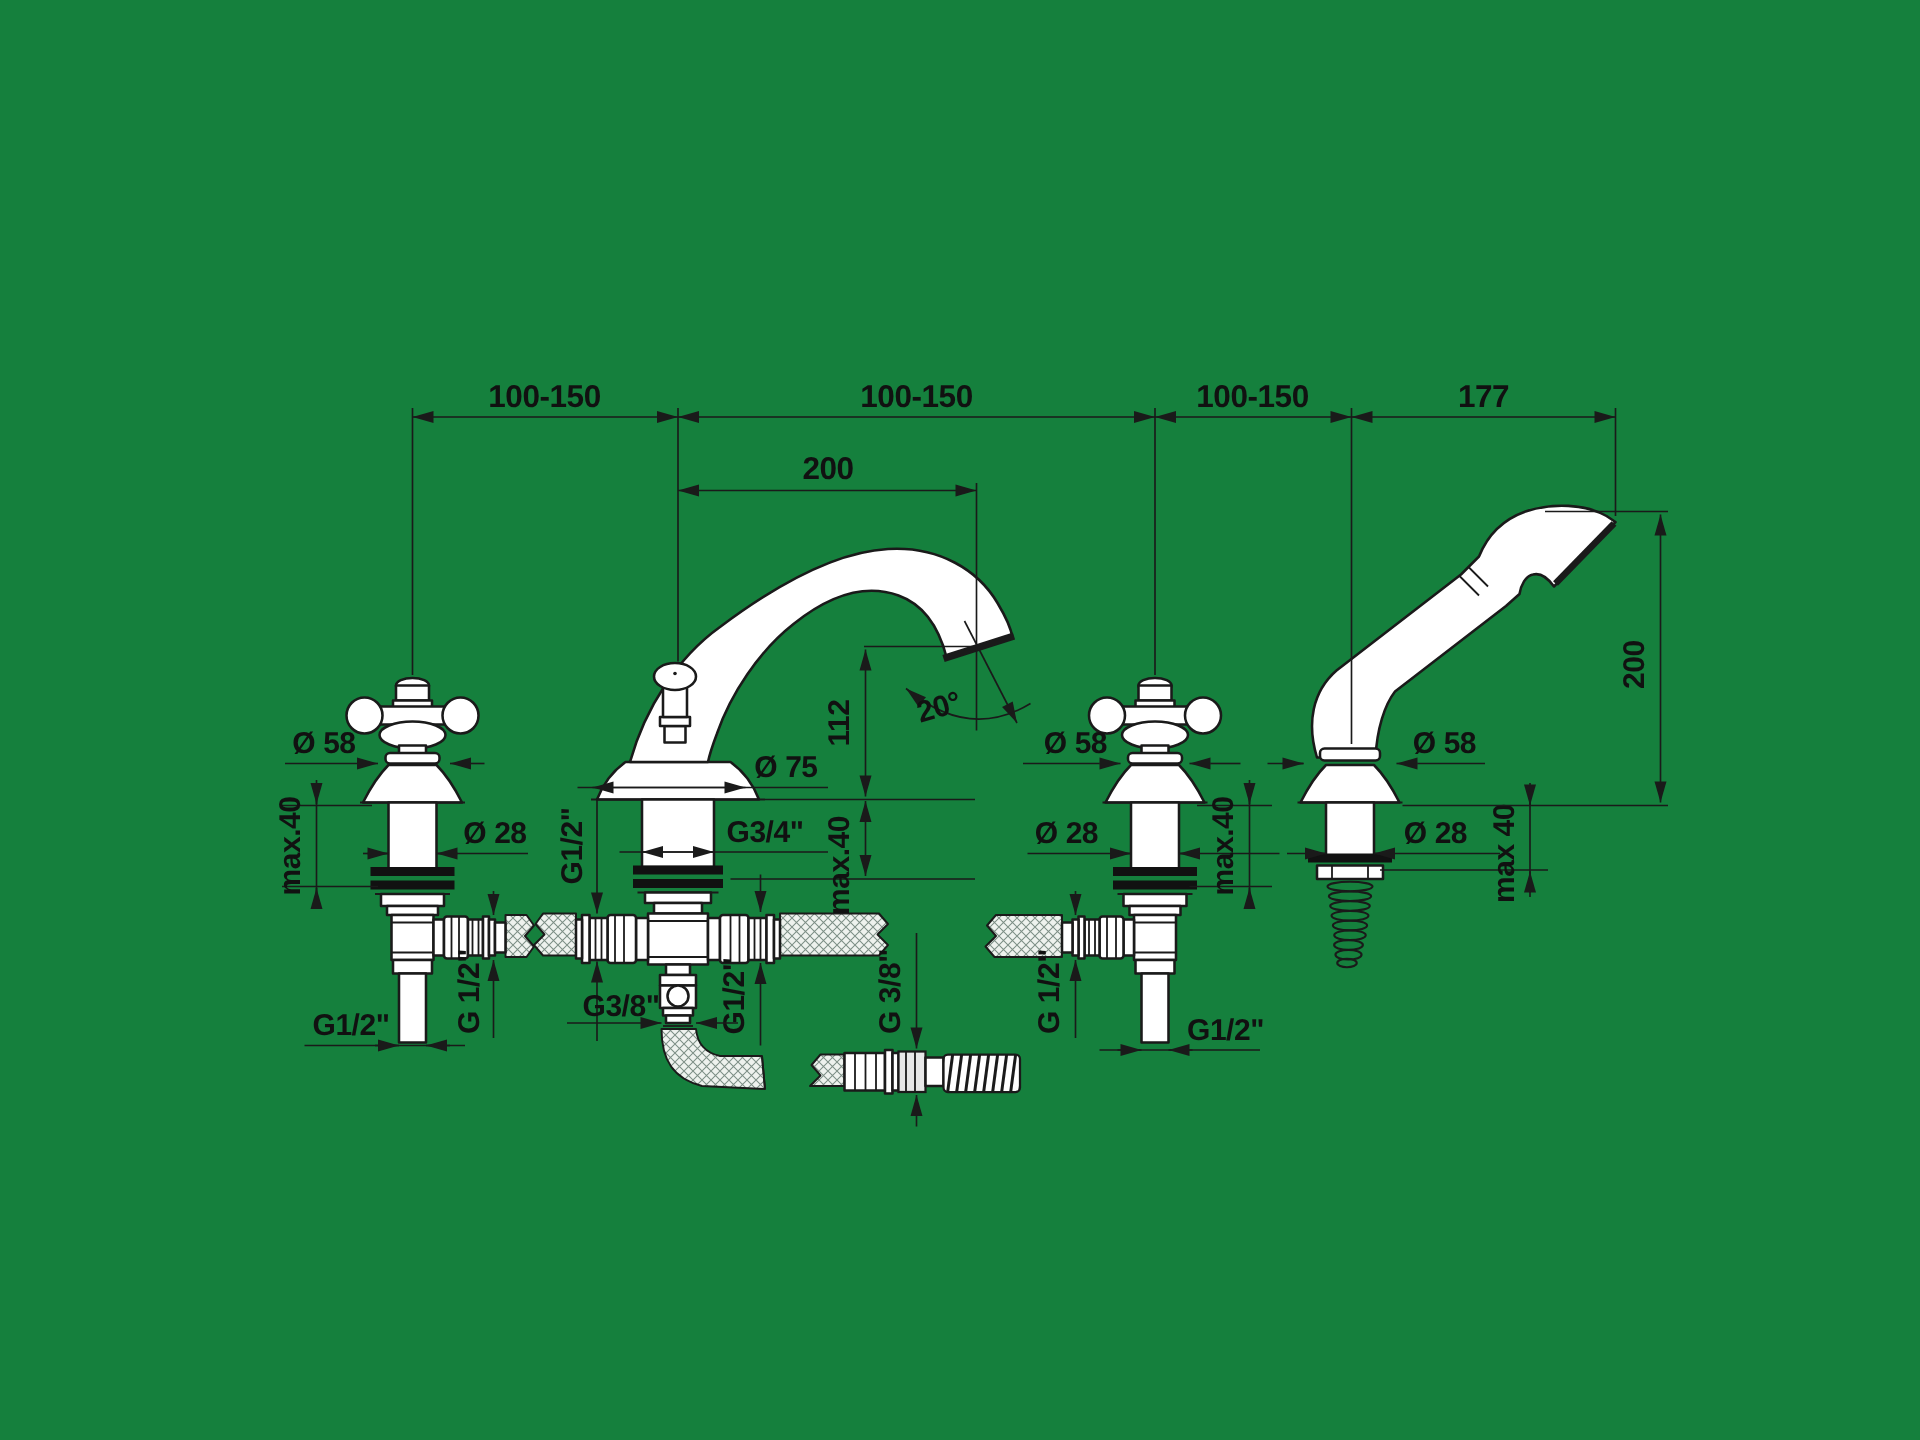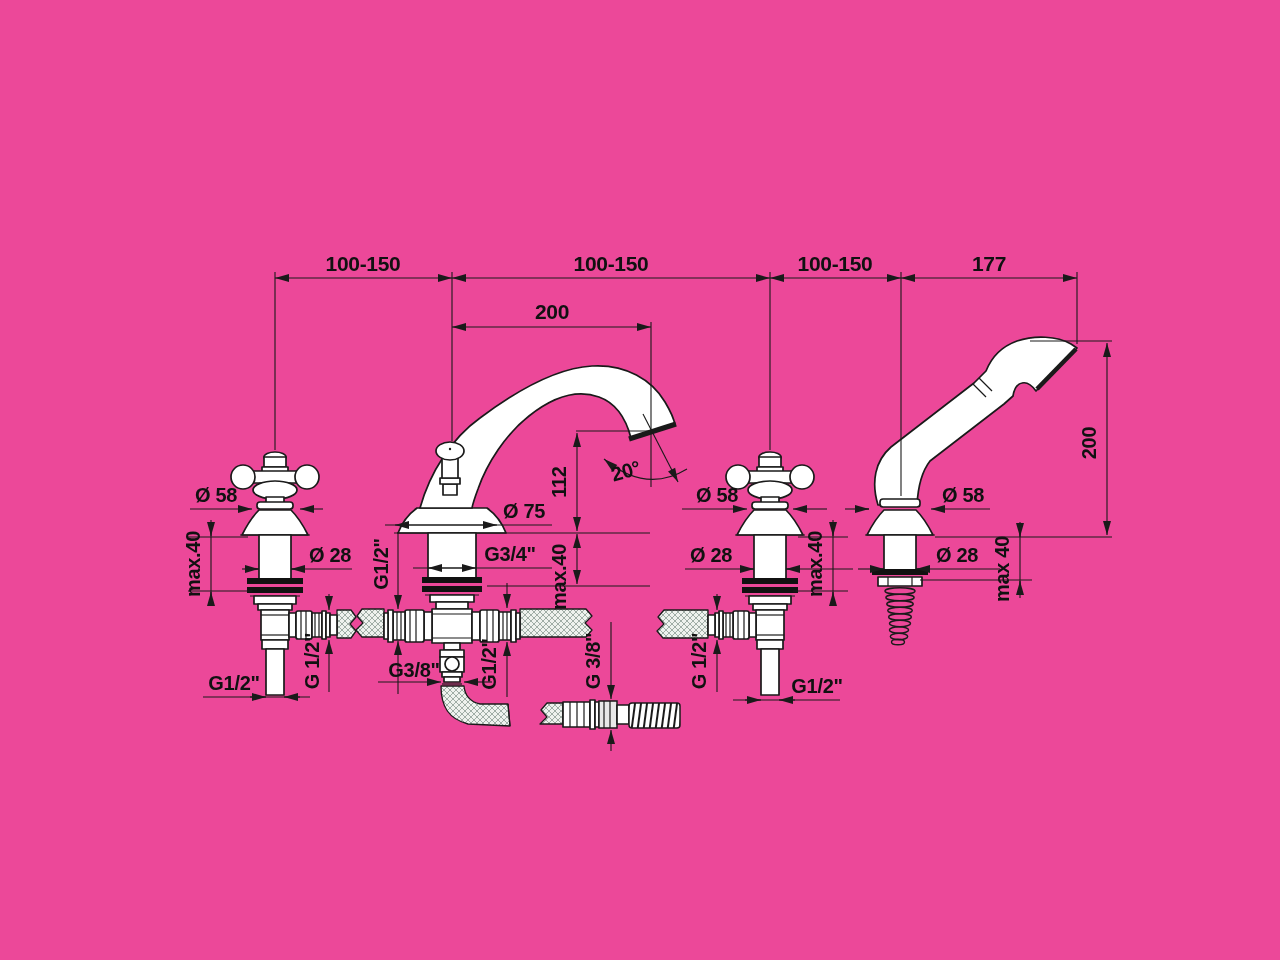--- a/index.html
+++ b/index.html
@@ -1,16 +1,16 @@
 <!DOCTYPE html>
 <html><head>
 <meta charset="utf-8">
 <style>
   html,body{margin:0;padding:0;background:#ffffff;}
-  .canvas{position:relative;width:1280px;height:960px;background:#ec4899;overflow:hidden;
+  .canvas{position:relative;width:1280px;height:960px;background:#15803d;overflow:hidden;
           font-family:"Liberation Sans", sans-serif;}
   svg{position:absolute;left:0;top:0;}
   text{fill:#111;font-family:"Liberation Sans", sans-serif;font-weight:700;letter-spacing:-0.3px;}
   .dim{stroke:#1a1a1a;stroke-width:1.1;fill:none;}
   .part{stroke:#1a1a1a;stroke-width:1.7;fill:#ffffff;stroke-linejoin:round;}
   .partline{stroke:#1a1a1a;stroke-width:1.2;fill:none;}
   .bar{fill:#111;stroke:none;}
   .hatched{stroke:#1a1a1a;stroke-width:1.3;fill:url(#hatch);stroke-linejoin:round;}
   .ribbed{stroke:#1a1a1a;stroke-width:1.5;fill:url(#ribs);}
   .t20{font-size:20px;}

